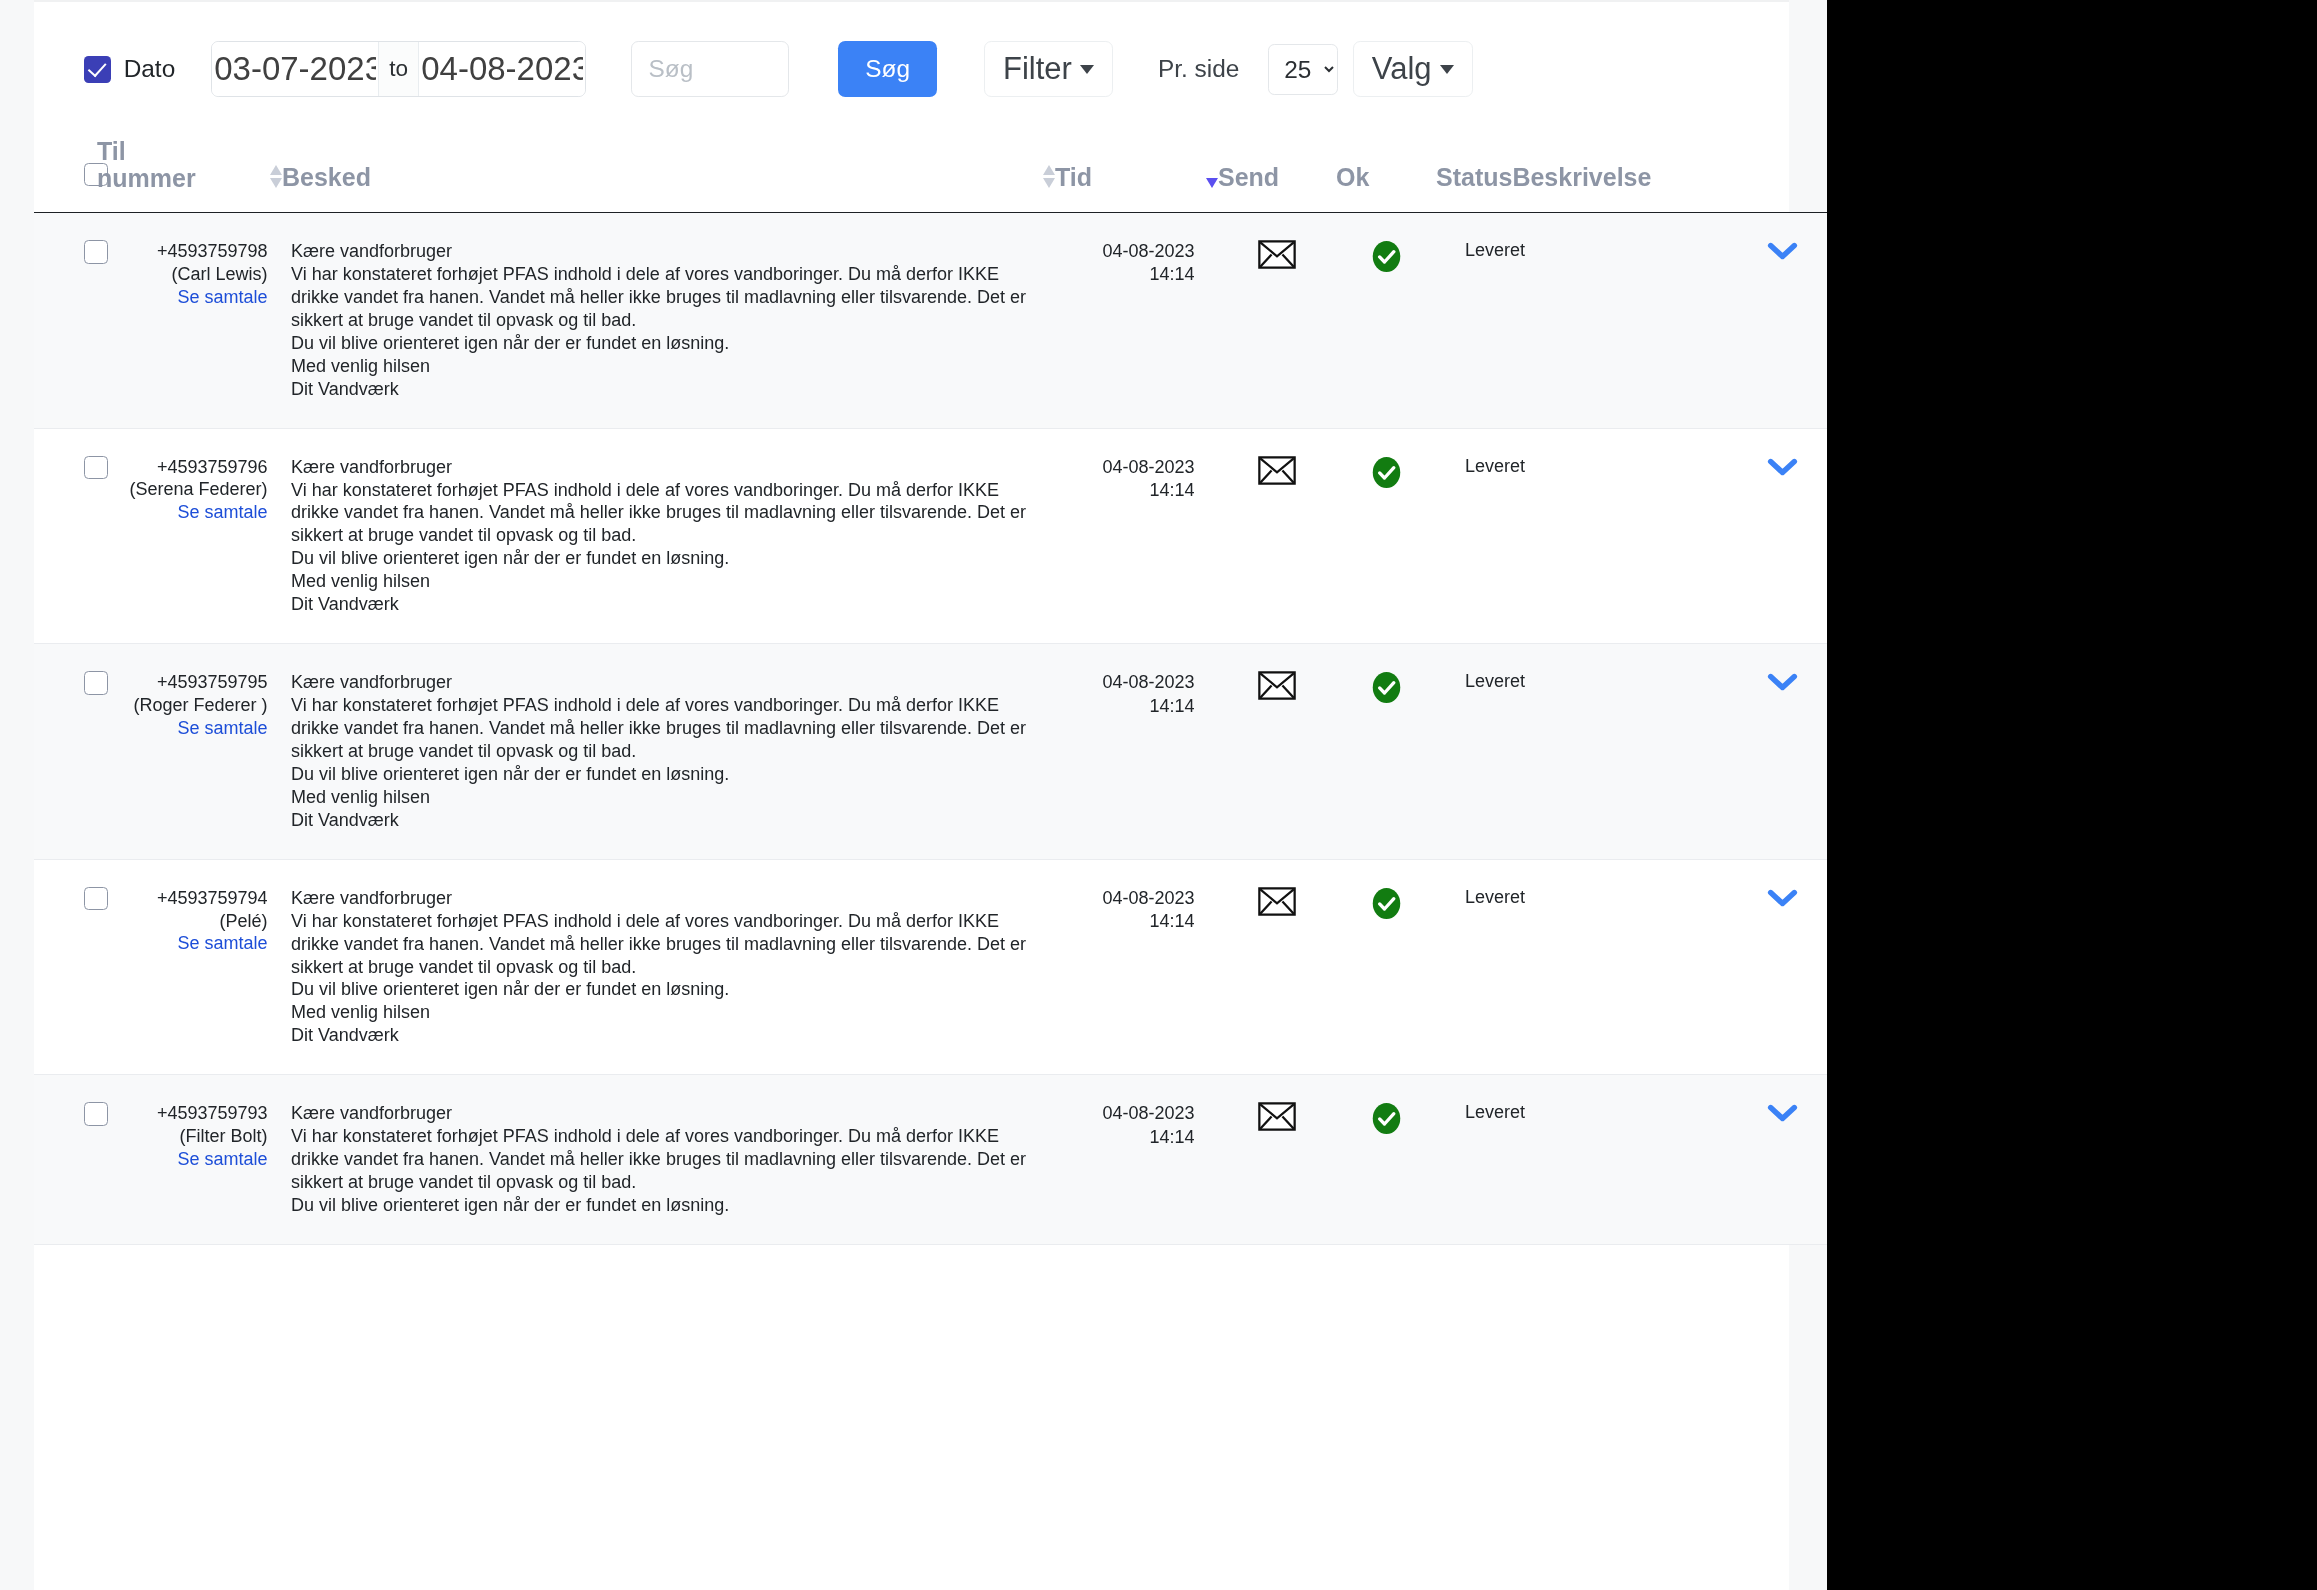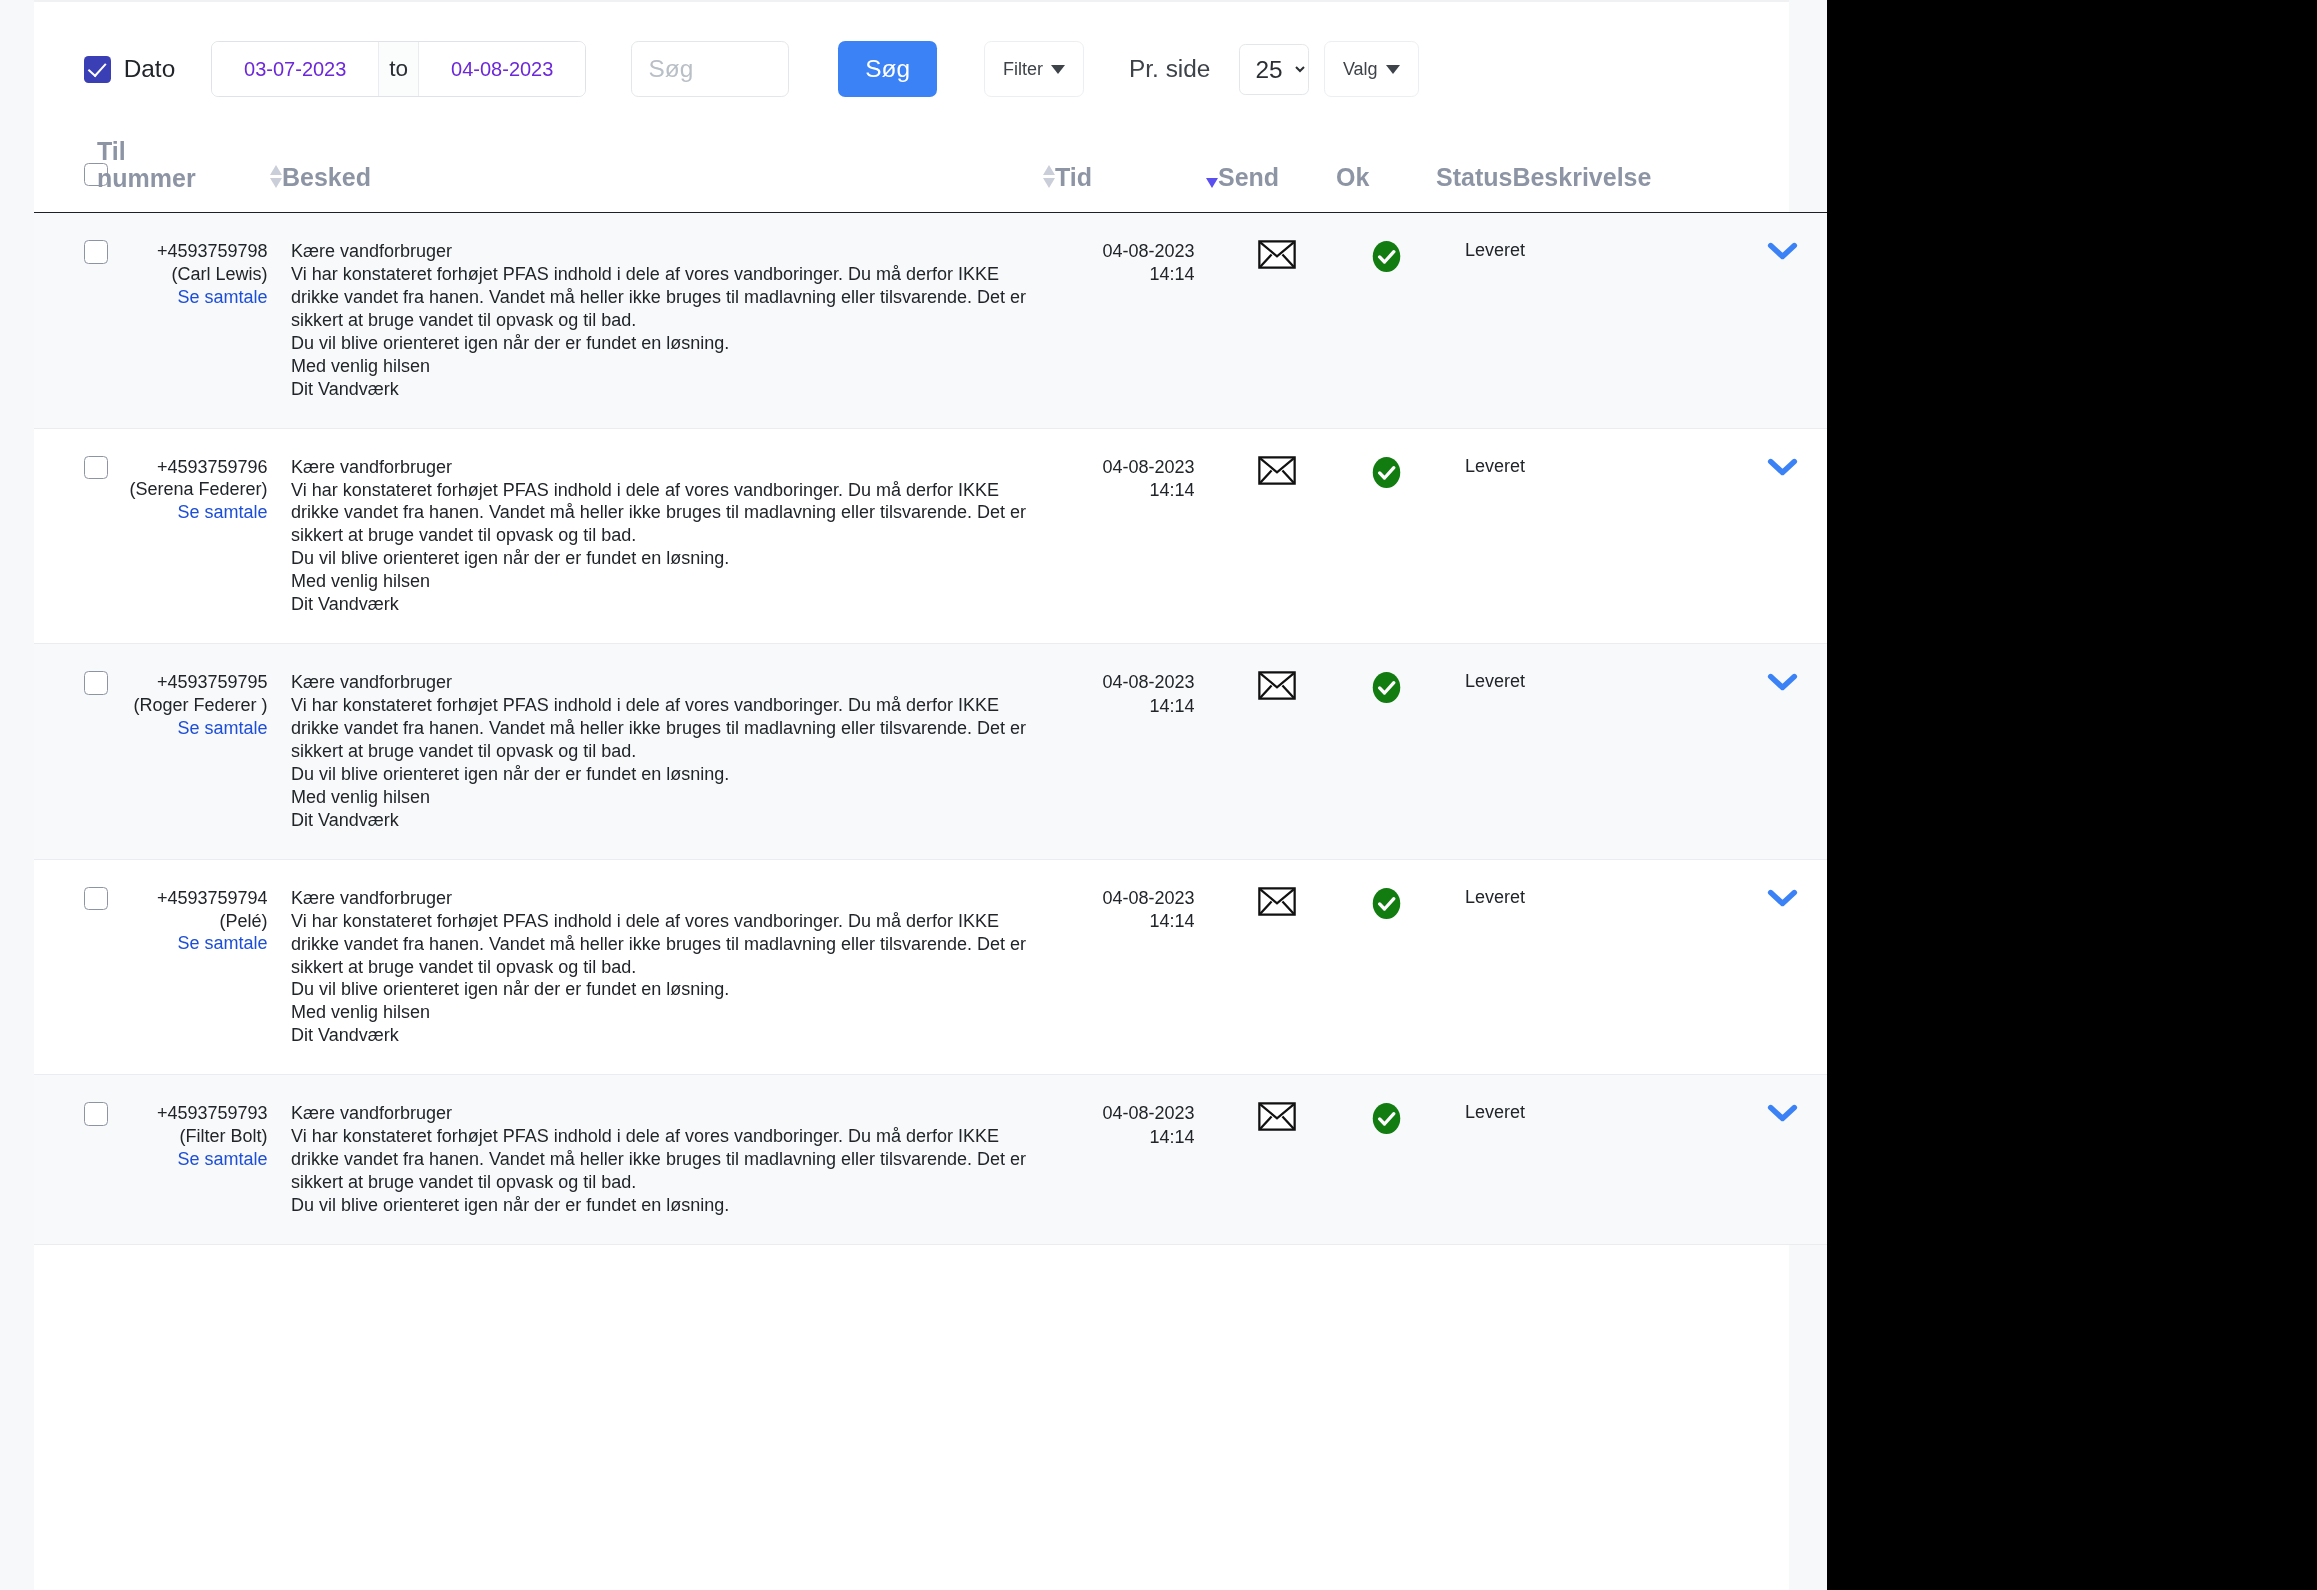--- a/index.html
+++ b/index.html
@@ -60,22 +60,22 @@
     border-radius: 7.2px;
     overflow: hidden;
     height: 56px;
     background: #fff;
   }
   .daterange input {
     border: none;
     outline: none;
     width: 166px;
     text-align: center;
-    font-size: 20px;
-    color: #6d28d9;
+    font-size: 33px;
+    color: #404040;
     font-family: "Liberation Sans", sans-serif;
     background: #fff;
   }
   .daterange .sep {
     display: flex; align-items: center; justify-content: center;
     width: 41px;
     font-size: 22.6px;
     color: #2b2f33;
     background: #fbfcfc;
     border-left: 0.9px solid #e9edf0;
@@ -109,21 +109,21 @@
     cursor: pointer;
     font-family: "Liberation Sans", sans-serif;
   }
   .btn-white {
     margin-left: 47px;
     background: #fff;
     border: 0.9px solid #eceff1;
     border-radius: 7.2px;
     height: 56px;
     padding: 0 18px;
-    font-size: 18px;
+    font-size: 31px;
     color: #3d4349;
     cursor: pointer;
     display: flex; align-items: center; gap: 8.1px;
     font-family: "Liberation Sans", sans-serif;
   }
   .caret {
     width: 0; height: 0;
     border-left: 7.2px solid transparent;
     border-right: 7.2px solid transparent;
     border-top: 9px solid #3d4349;

